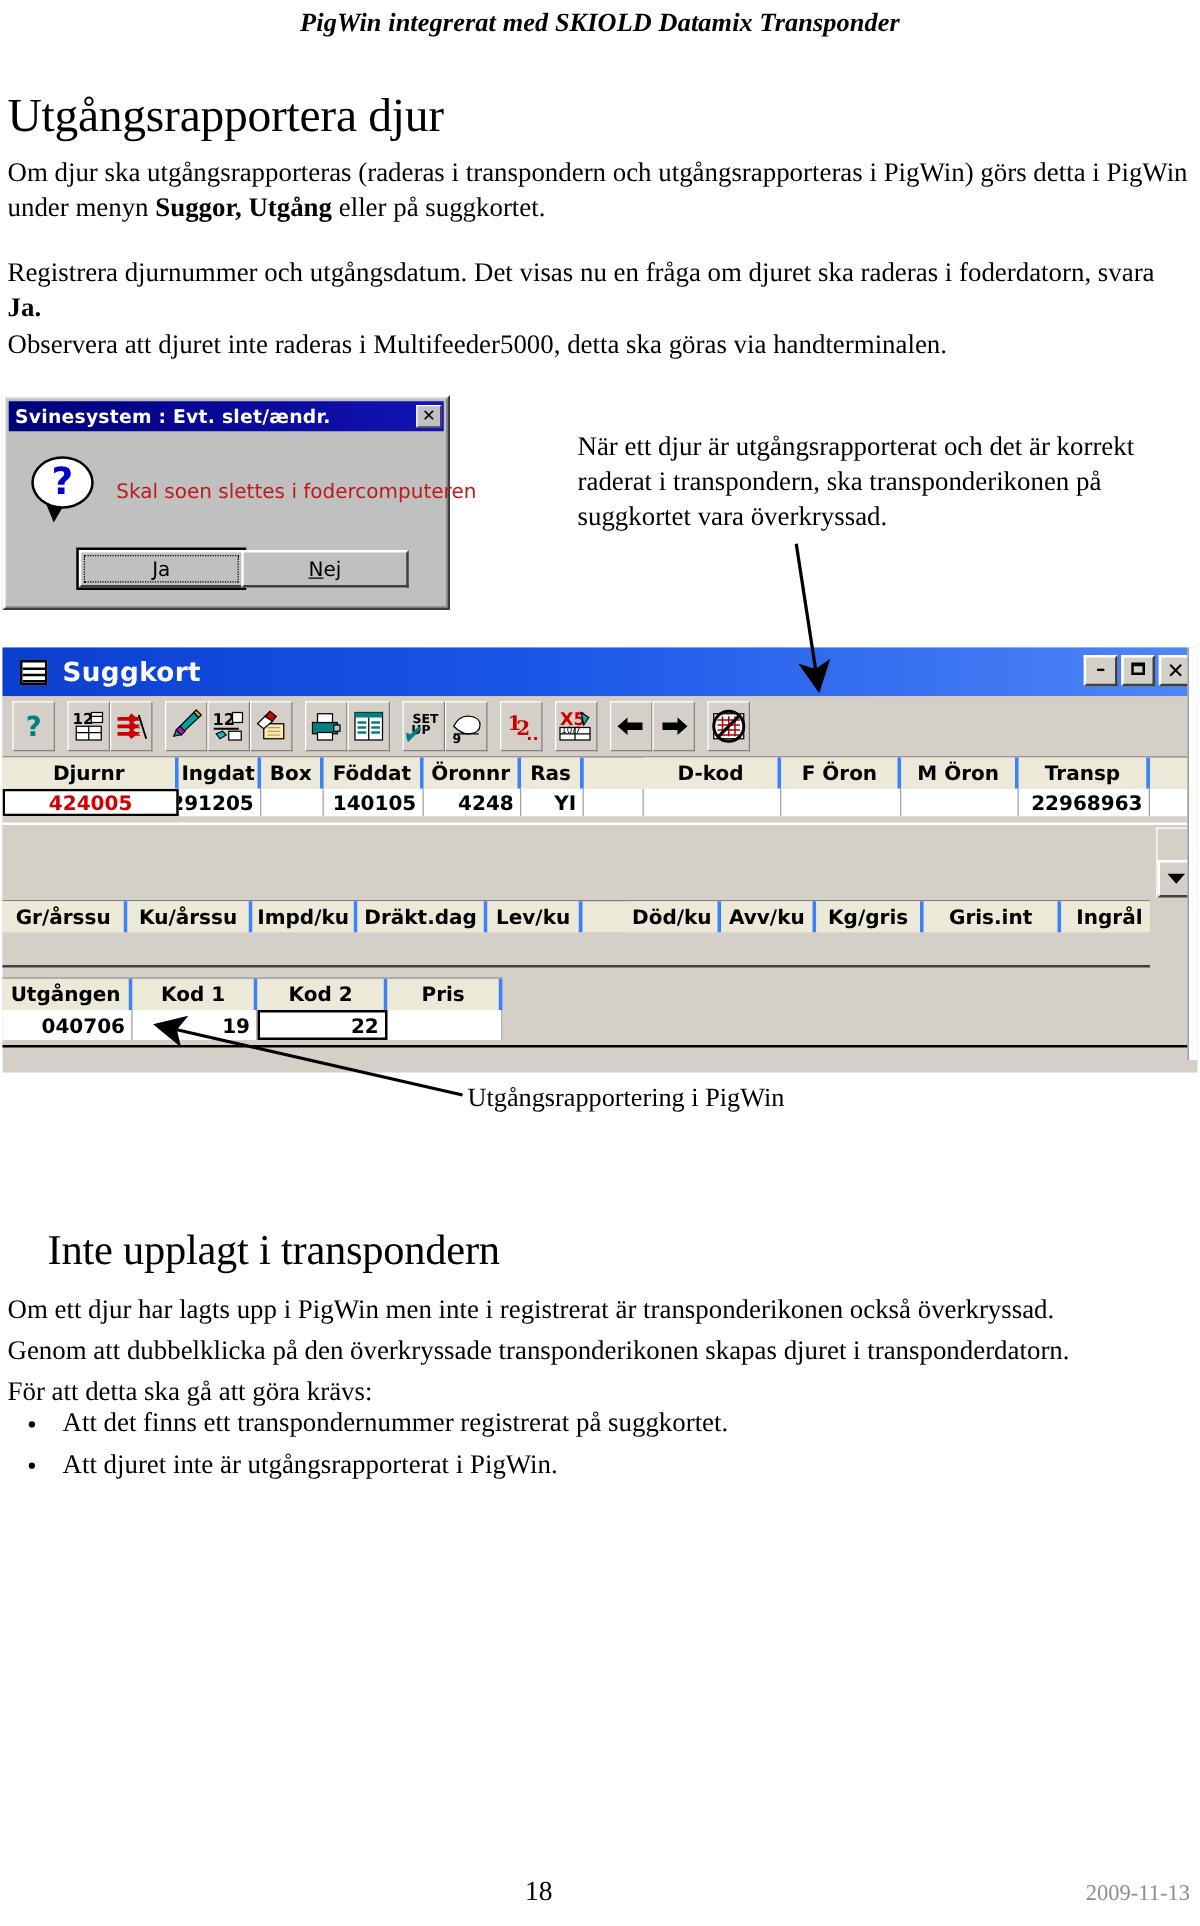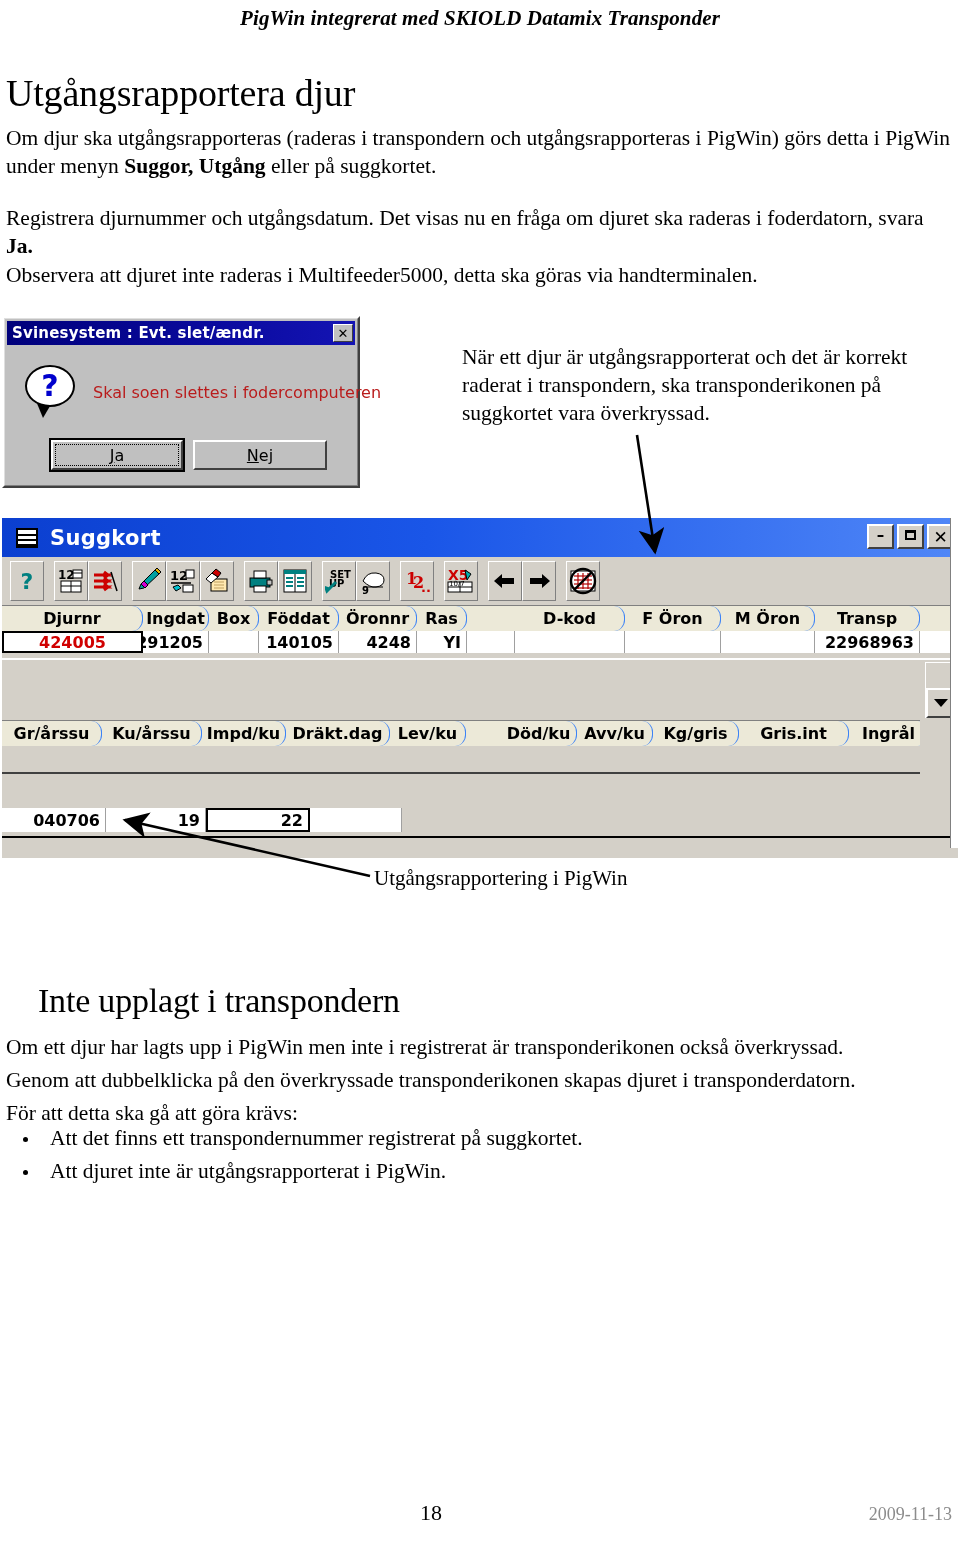--- a/index.html
+++ b/index.html
@@ -122,21 +122,21 @@
     position:absolute; left:3px; top:122px; right:3px; height:36px;
   }
   .dlg-btn {
     position:absolute; top:0; height:30px;
     background:#c0c0c0;
     border-top:2px solid #ffffff; border-left:2px solid #ffffff;
     border-right:2px solid #404040; border-bottom:2px solid #404040;
     display:flex; align-items:center; justify-content:center;
     font-size:16px; color:#000; cursor:default;
   }
-  #dlg-btn-ja { left:44px; width:132px; outline:2px solid #000; }
+  #dlg-btn-ja { left:56px; width:132px; outline:2px solid #000; }
   #dlg-btn-ja .focus-ring {
     position:absolute; inset:2px; border:1px dotted #000;
   }
   #dlg-btn-nej { left:186px; width:134px; }
   .dlg-btn u { text-decoration:underline; }
 
   
   .sugg-win {
     position:absolute; left:2px; top:518px; width:956px; height:340px;
     background:#d4d0c8;
@@ -194,25 +194,25 @@
   }
   .tb-btn svg { display:block; }
 
   
   .grid-head {
     position:absolute; left:0; width:948px; height:26px;
     display:flex; background:#ece9d8;
     border-top:1px solid #808080;
   }
   .grid-head > div {
-    border-right:1px solid #3b82f6;
+    border-right:3px solid #3b82f6;
     background:#ece9d8;
     display:flex; align-items:center; justify-content:center;
     font-size:16px; font-weight:bold; color:#000;
-    white-space:nowrap; overflow:hidden;border-radius:11px;
+    white-space:nowrap; overflow:hidden;
   }
   .grid-row {
     position:absolute; left:0; width:948px; height:22px;
     display:flex; background:#ffffff;
   }
   .grid-row > div {
     border-right:1px solid #a0a0a0;
     display:flex; align-items:center; justify-content:flex-end;
     font-size:16px; font-weight:bold; padding-right:5px;
     white-space:nowrap; overflow:hidden; color:#000;
@@ -546,20 +546,26 @@
         <div style="width: 76px; flex: 0 0 76px;">Lev/ku</div>
         <div style="width: 76px; flex: 0 0 76px; margin-left: 35px;">Död/ku</div>
         <div style="width: 76px; flex: 0 0 76px;">Avv/ku</div>
         <div style="width: 86px; flex: 0 0 86px;">Kg/gris</div>
         <div style="width: 110px; flex: 0 0 110px;">Gris.int</div>
         <div style="width: 80px; flex: 0 0 80px;">Ingrål</div>
       </div>
     <div class="blank-band"></div>
     <div class="blank-band-right"></div>
 
+    <div class="grid-head" id="head-row-3">
+        <div style="width: 104px; flex: 0 0 104px;">Utgången</div>
+        <div style="width: 100px; flex: 0 0 100px;">Kod 1</div>
+        <div style="width: 104px; flex: 0 0 104px;">Kod 2</div>
+        <div style="width: 92px; flex: 0 0 92px;">Pris</div>
+      </div>
     <div class="grid-row" id="data-row-3">
         <div style="width: 104px; flex: 0 0 104px;">040706</div>
         <div style="width: 100px; flex: 0 0 100px;">19</div>
         <div class="boxed" style="width: 104px; flex: 0 0 104px;">22</div>
         <div style="width: 92px; flex: 0 0 92px;"></div>
       </div>
 
     <div class="bottom-rule"></div>
     <div class="right-edge"></div>
   </div>

